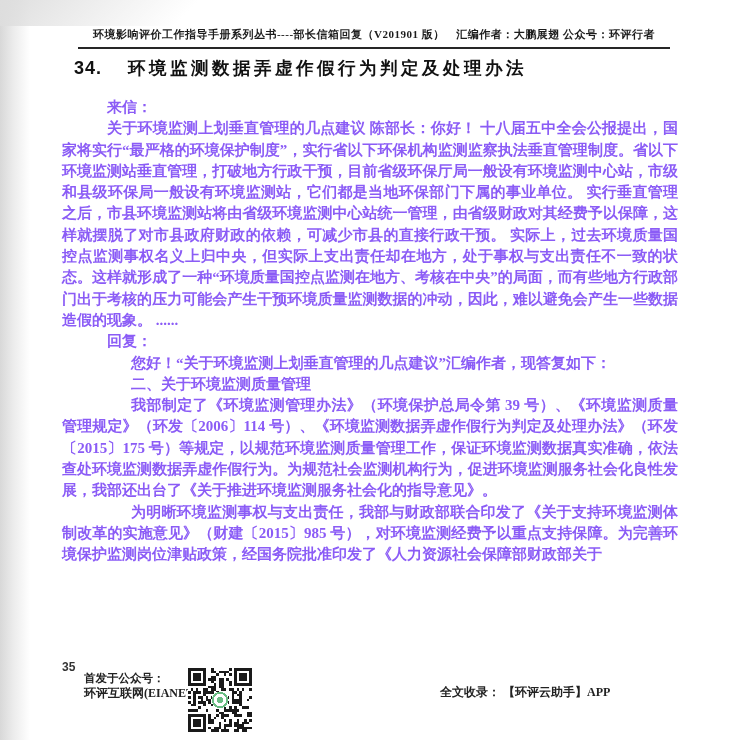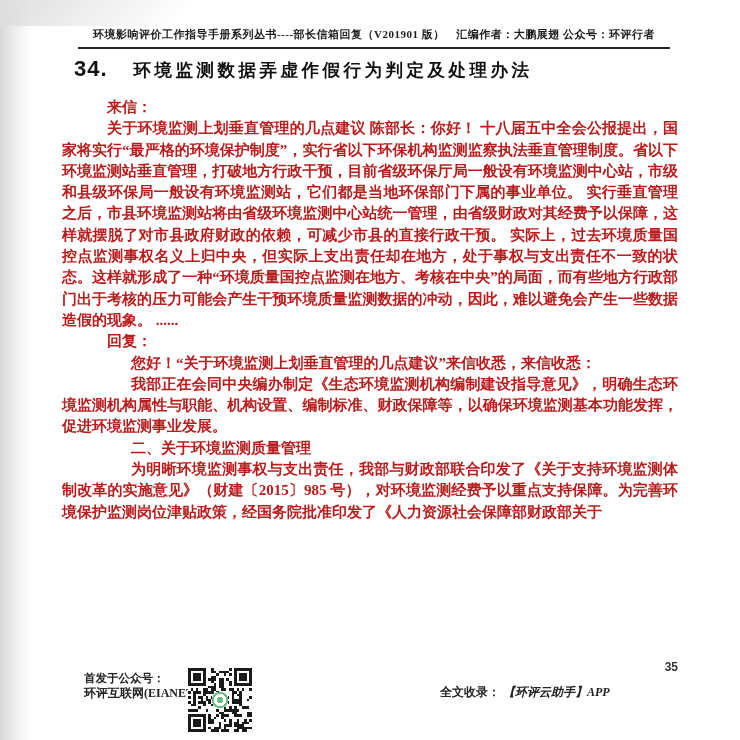--- a/index.html
+++ b/index.html
@@ -25,71 +25,71 @@
     border-bottom:2px solid #262626;padding-bottom:5px;
     white-space:nowrap;
   }
   .doc-title{
     position:absolute;left:74px;top:56px;
     display:flex;align-items:baseline;gap:26px;
     font-weight:bold;color:#111;
   }
   .doc-title .num{
     font-family:"Liberation Sans","DejaVu Sans",sans-serif;
-    font-size:22px;letter-spacing:1px;
+    font-size:18px;letter-spacing:1px;
   }
   .doc-title .txt{font-size:17.5px;letter-spacing:3.5px;}
   .doc-body{
     position:absolute;left:62px;top:97px;width:616px;
     font-size:15px;line-height:21.3px;text-align:justify;
-    font-weight:bold;color:#b91c1c;
+    font-weight:bold;color:#8b5cf6;
   }
   .doc-body p{margin:0;}
   .p-label{text-indent:3em;}
   .p-indent3{text-indent:3em;}
   .p-indent5{text-indent:4.6em;}
   .p-heading{text-indent:4.6em;}
   .page-number{
     position:absolute;left:62px;top:660px;width:616px;
-    text-align:right;font-size:12px;font-weight:bold;color:#333;
+    text-align:left;font-size:12px;font-weight:bold;color:#333;
     font-family:"Liberation Sans","DejaVu Sans",sans-serif;
   }
   .footer-left{
     position:absolute;left:84px;top:671px;
     font-size:11.5px;line-height:15px;color:#222;
     font-weight:600;
   }
   .footer-left .l2{font-weight:bold;font-size:12px;}
   .qr{position:absolute;left:188px;top:668px;width:64px;height:64px;}
   .footer-right{
     position:absolute;left:440px;top:684px;
     font-size:12px;color:#222;font-weight:600;white-space:nowrap;
   }
-  .footer-right .app{font-weight:bold;font-style:italic;}
+  .footer-right .app{font-weight:bold;}
 </style>
 </head>
 <body>
 
 <div class="scan-edge-left"></div>
 <div class="scan-edge-top"></div>
 
 <div class="page-header">环境影响评价工作指导手册系列丛书----部长信箱回复（V201901 版）　汇编作者：大鹏展翅 公众号：环评行者</div>
 
 <div class="doc-title">
   <span class="num">34.</span>
   <span class="txt">环境监测数据弄虚作假行为判定及处理办法</span>
 </div>
 
 <div class="doc-body">
     <p class="p-label">来信：</p>
     <p class="p-indent3">关于环境监测上划垂直管理的几点建议 陈部长：你好！ 十八届五中全会公报提出，国家将实行“最严格的环境保护制度”，实行省以下环保机构监测监察执法垂直管理制度。省以下环境监测站垂直管理，打破地方行政干预，目前省级环保厅局一般设有环境监测中心站，市级和县级环保局一般设有环境监测站，它们都是当地环保部门下属的事业单位。 实行垂直管理之后，市县环境监测站将由省级环境监测中心站统一管理，由省级财政对其经费予以保障，这样就摆脱了对市县政府财政的依赖，可减少市县的直接行政干预。 实际上，过去环境质量国控点监测事权名义上归中央，但实际上支出责任却在地方，处于事权与支出责任不一致的状态。这样就形成了一种“环境质量国控点监测在地方、考核在中央”的局面，而有些地方行政部门出于考核的压力可能会产生干预环境质量监测数据的冲动，因此，难以避免会产生一些数据造假的现象。 ......</p>
     <p class="p-label">回复：</p>
-    <p class="p-indent5">您好！“关于环境监测上划垂直管理的几点建议”来信收悉，来信收悉：</p>
-    <p class="p-indent5">我部正在会同中央编办制定《生态环境监测机构编制建设指导意见》，明确生态环境监测机构属性与职能、机构设置、编制标准、财政保障等，以确保环境监测基本功能发挥，促进环境监测事业发展。</p>
+    <p class="p-indent5">您好！“关于环境监测上划垂直管理的几点建议”汇编作者，现答复如下：</p>
     <p class="p-heading">二、关于环境监测质量管理</p>
+    <p class="p-indent5">我部制定了《环境监测管理办法》（环境保护总局令第 39 号）、《环境监测质量管理规定》（环发〔2006〕114 号）、《环境监测数据弄虚作假行为判定及处理办法》（环发〔2015〕175 号）等规定，以规范环境监测质量管理工作，保证环境监测数据真实准确，依法查处环境监测数据弄虚作假行为。为规范社会监测机构行为，促进环境监测服务社会化良性发展，我部还出台了《关于推进环境监测服务社会化的指导意见》。</p>
     <p class="p-indent5">为明晰环境监测事权与支出责任，我部与财政部联合印发了《关于支持环境监测体制改革的实施意见》（财建〔2015〕985 号），对环境监测经费予以重点支持保障。为完善环境保护监测岗位津贴政策，经国务院批准印发了《人力资源社会保障部财政部关于</p>
   </div>
 
 <div class="page-number">35</div>
 
 <div class="footer-left">
   <div class="l1">首发于公众号：</div>
   <div class="l2">环评互联网(EIANET)</div>
 </div>
 

